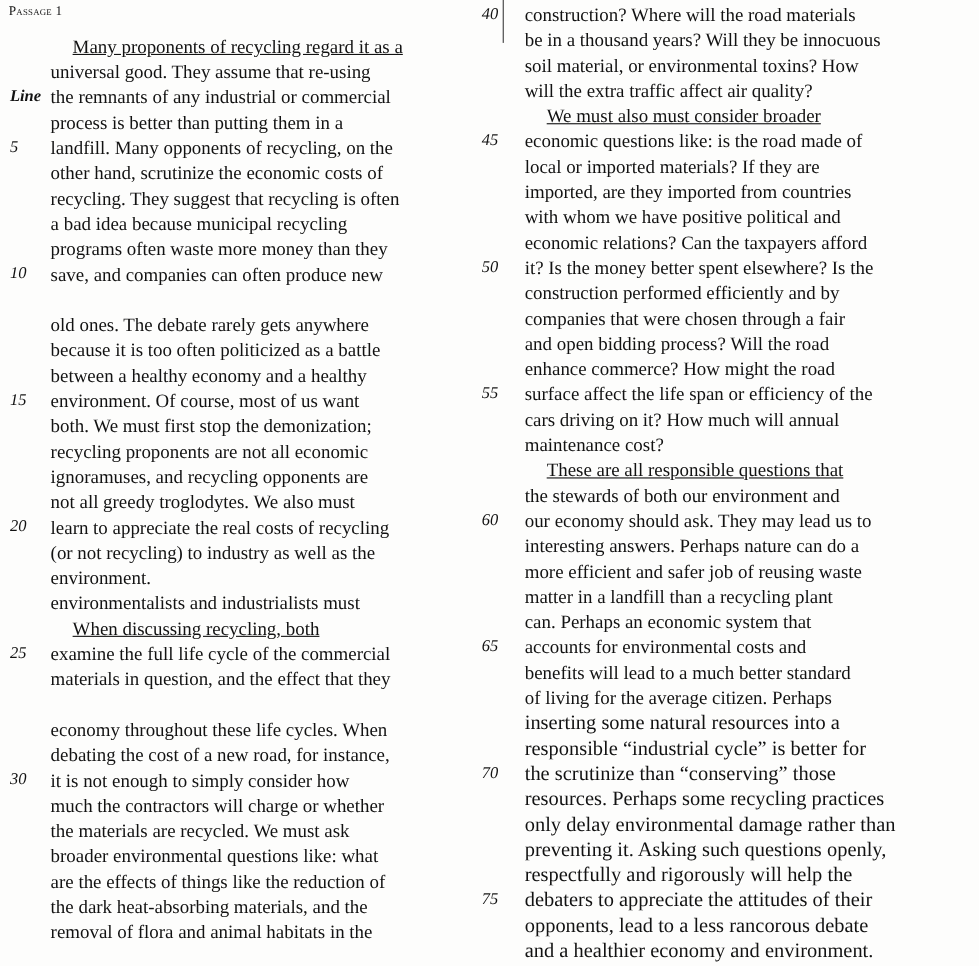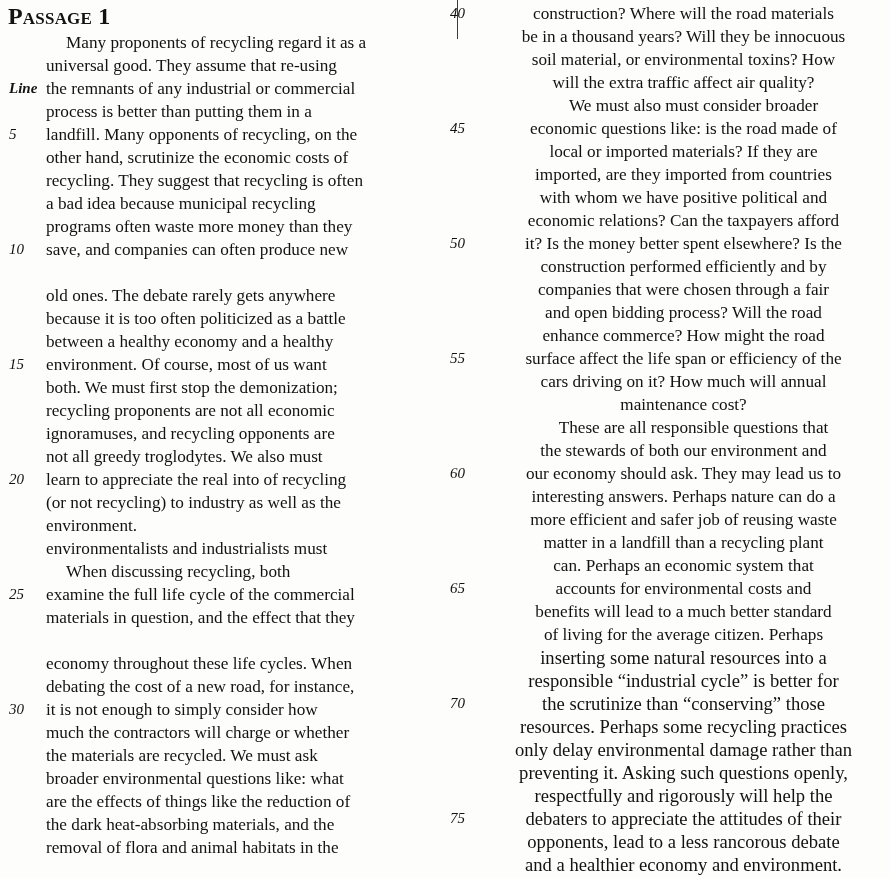--- a/index.html
+++ b/index.html
@@ -29,32 +29,32 @@
   }
   .col-right {
     left: 433px;
     width: 457px;
     height: 878px;
   }
   .passage-title {
     position: absolute;
     left: 8px;
     top: 3px;
-    font-weight: bold;
+    font-weight: normal;
     font-variant: small-caps;
-    font-size: 24px;
+    font-size: 12px;
     letter-spacing: 0.2px;
   }
   .lines {
     position: absolute;
     left: 0;
     width: 100%;
   }
   #left-lines  { top: 31px; }
-  #right-lines { top: 2px; text-align: center; }
+  #right-lines { top: 2px; }
   .line-row {
     display: flex;
     height: 23px;
     line-height: 23px;
     font-size: 17.2px;
     white-space: nowrap;
   }
   .line-row.lg {
     font-size: 18.6px;
   }
@@ -70,20 +70,21 @@
     padding-left: 5px;
   }
   .line-num.word {
     font-weight: bold;
   }
   .line-text {
     flex: 1 1 auto;
   }
   .indent .line-text {
     padding-left: 20px;
+    text-decoration: underline;
   }
   .divider {
     position: absolute;
     left: 457px;
     top: 0;
     width: 1px;
     height: 39px;
     background: #3c3c3c;
   }
 </style>
@@ -165,21 +166,21 @@
         <div class="line-row">
           <span class="line-num"></span>
           <span class="line-text">ignoramuses, and recycling opponents are</span>
         </div>
         <div class="line-row">
           <span class="line-num"></span>
           <span class="line-text">not all greedy troglodytes. We also must</span>
         </div>
         <div class="line-row">
           <span class="line-num">20</span>
-          <span class="line-text">learn to appreciate the real into of recycling</span>
+          <span class="line-text">learn to appreciate the real costs of recycling</span>
         </div>
         <div class="line-row">
           <span class="line-num"></span>
           <span class="line-text">(or not recycling) to industry as well as the</span>
         </div>
         <div class="line-row">
           <span class="line-num"></span>
           <span class="line-text">environment.</span>
         </div>
         <div class="line-row">

